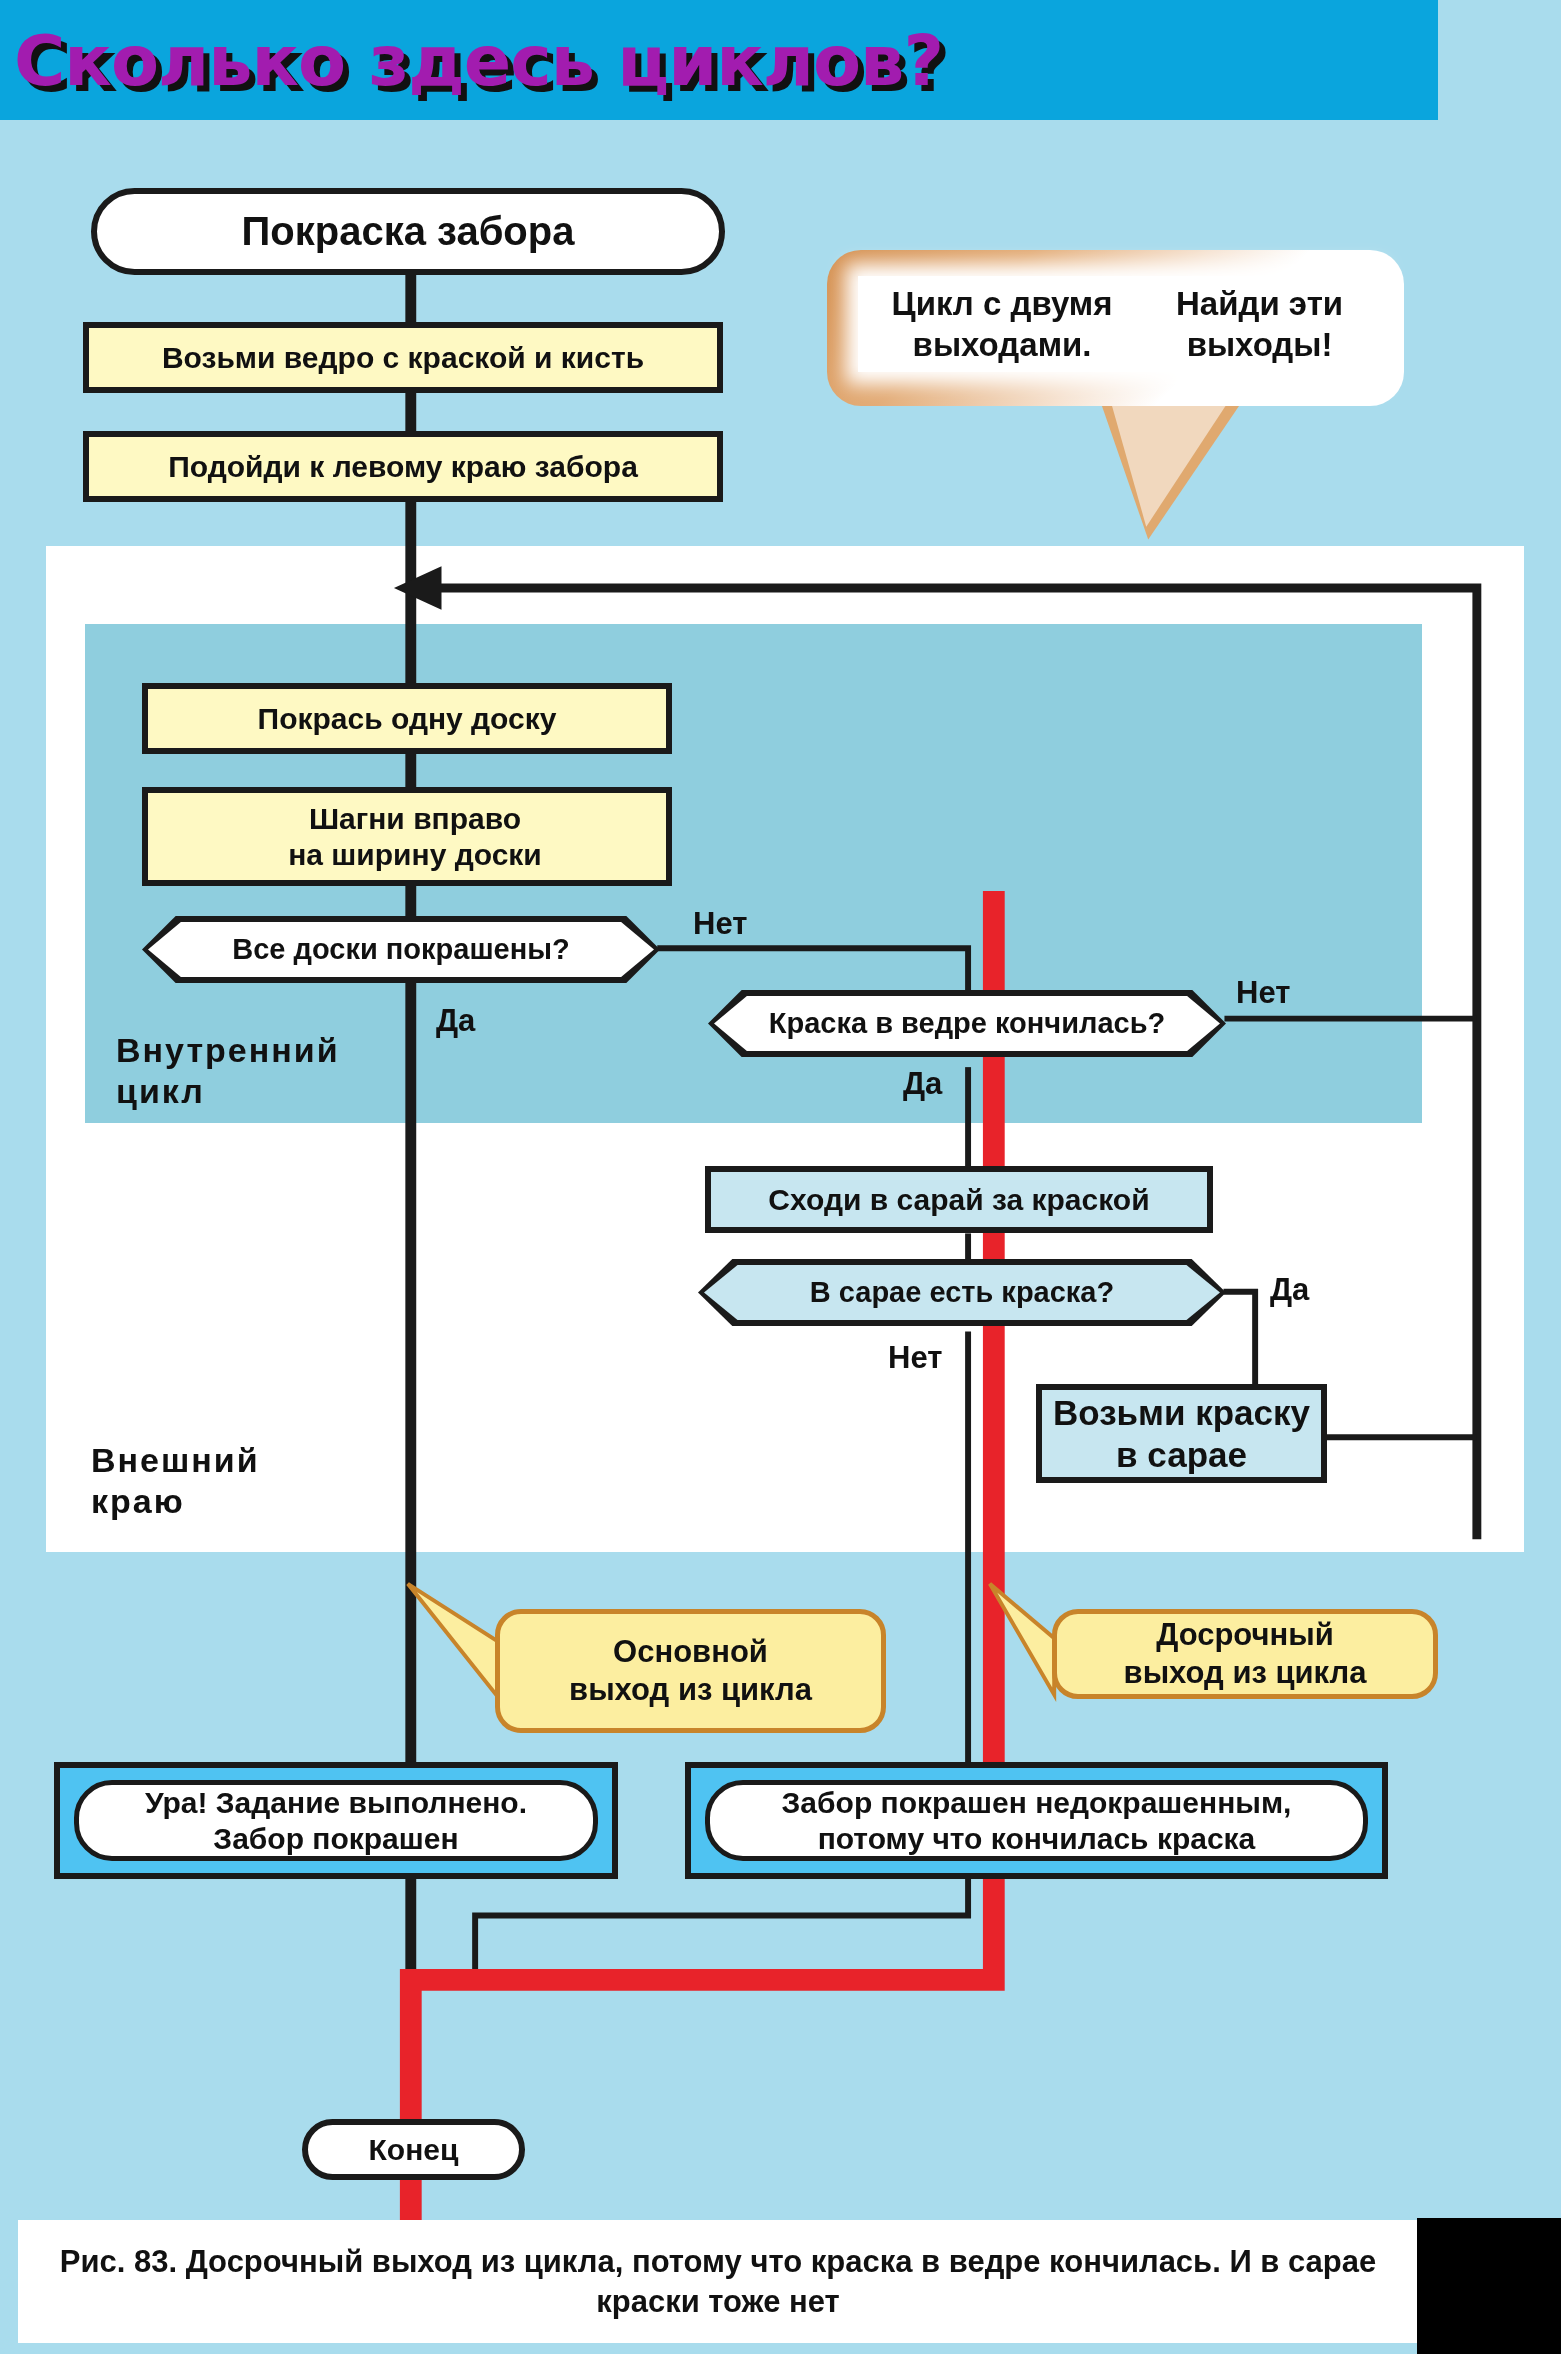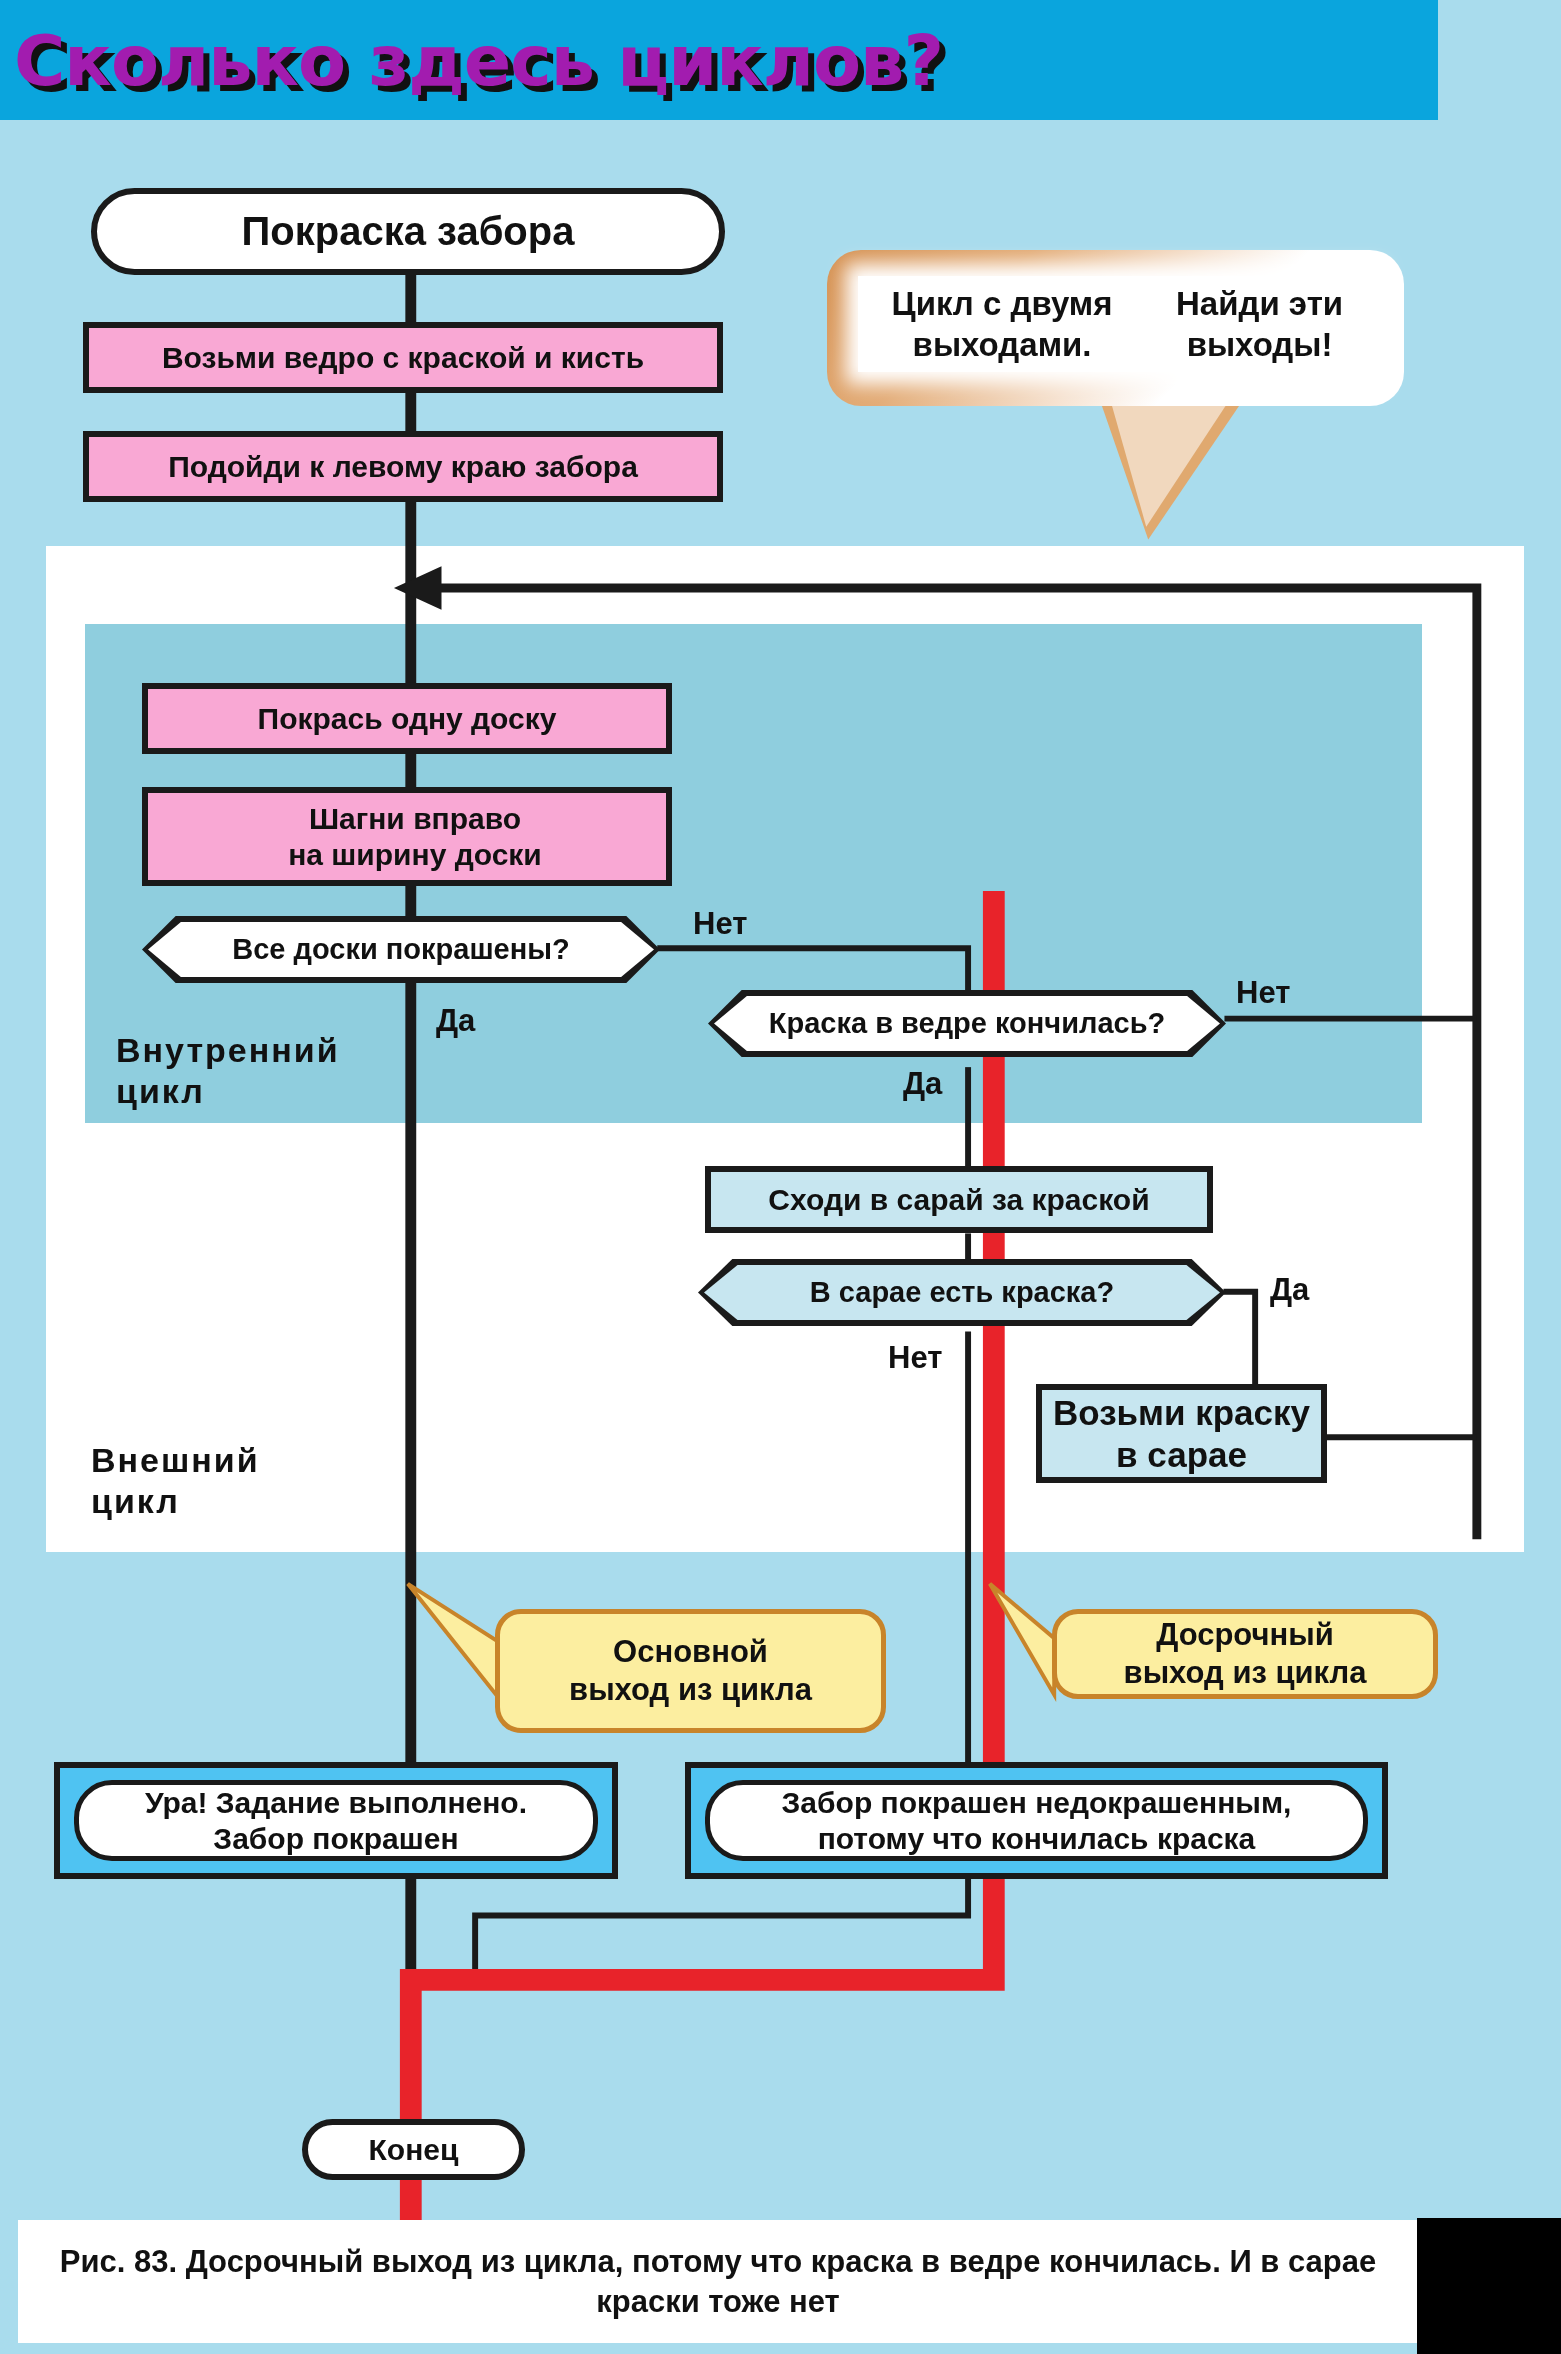--- a/index.html
+++ b/index.html
@@ -20,21 +20,21 @@
 
   
   #caption-box{position:absolute;left:18px;top:2220px;width:1400px;height:123px;background:#ffffff;
       display:flex;align-items:center;justify-content:center;text-align:center;}
   #caption-text{font-size:31px;font-weight:bold;color:#111;line-height:1.28;padding:0 26px;}
   #corner-block{position:absolute;right:0px;top:2218px;width:144px;height:137px;background:#000000;}
 
   
   .node{position:absolute;box-sizing:border-box;display:flex;align-items:center;justify-content:center;
         text-align:center;font-weight:bold;color:#111;line-height:1.18;}
-  .rect{background:#f9a8d4;border:6px solid #1a1a1a;}
+  .rect{background:#fef9c3;border:6px solid #1a1a1a;}
   .rect-blue{background:#c7e6f0;border:6px solid #1a1a1a;}
   .term{background:#ffffff;border:6px solid #1a1a1a;border-radius:59px;}
 
   
   .hexwrap{position:absolute;}
   .hex{position:absolute;inset:0;background:#1a1a1a;
        clip-path:polygon(0% 50%, 6.5% 0%, 93.5% 0%, 100% 50%, 93.5% 100%, 6.5% 100%);}
   .hex-in{position:absolute;left:6px;top:6px;right:6px;bottom:6px;background:#ffffff;
        clip-path:polygon(0% 50%, 6.5% 0%, 93.5% 0%, 100% 50%, 93.5% 100%, 6.5% 100%);
        display:flex;align-items:center;justify-content:center;}
@@ -159,21 +159,21 @@
   <span class="edge-label" style="left:693px;top:906px;">Нет</span>
   <span class="edge-label" style="left:436px;top:1003px;">Да</span>
   <span class="edge-label" style="left:1236px;top:975px;">Нет</span>
   <span class="edge-label" style="left:903px;top:1066px;">Да</span>
   <span class="edge-label" style="left:1270px;top:1272px;">Да</span>
   <span class="edge-label" style="left:888px;top:1340px;">Нет</span>
 
   <div class="loop-caption" style="left:116px;top:1030px;">Внутренний
 цикл</div>
   <div class="loop-caption" style="left:91px;top:1440px;">Внешний
-цикл</div>
+краю</div>
 
   <svg class="overlay" viewBox="0 0 1577 2378">
     <polygon points="412,1600 506,1660 506,1718" fill="#fceea0" stroke="#c8842a" stroke-width="4"></polygon>
     <polygon points="1000,1600 1065,1655 1065,1712" fill="#fceea0" stroke="#c8842a" stroke-width="4"></polygon>
   </svg>
 
   <div class="callout" style="left:495px;top:1609px;width:391px;height:124px;white-space:pre-line;">Основной
 выход из цикла</div>
   <div class="callout" style="left:1052px;top:1609px;width:386px;height:90px;white-space:pre-line;">Досрочный
 выход из цикла</div>

